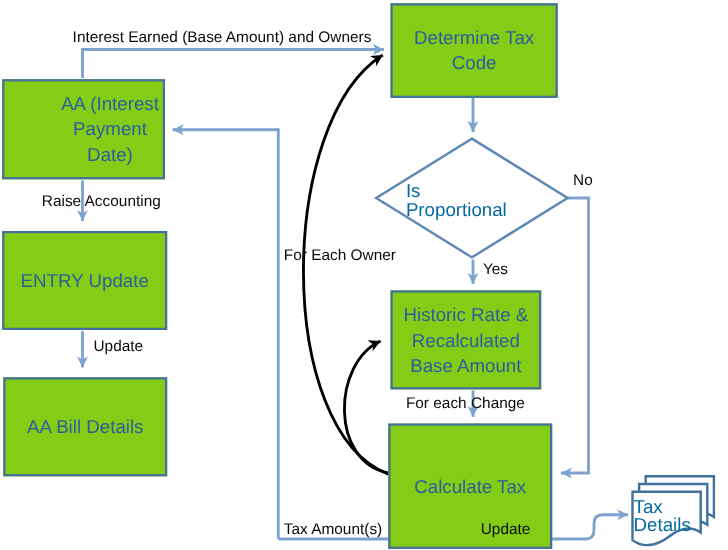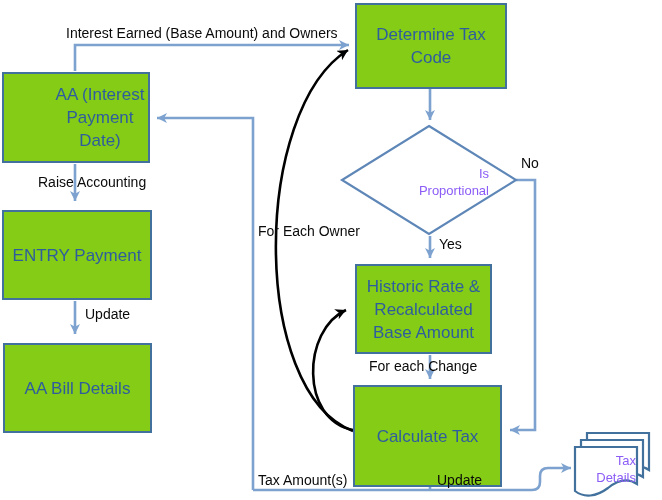--- a/index.html
+++ b/index.html
@@ -9,22 +9,22 @@
   }
   #wires{position:absolute;left:0;top:0;width:662px;height:500px;}
   .node{
     position:absolute;box-sizing:border-box;background:#84cc16;
     border:2.5px solid #41719C;color:#2E5D9E;
     display:flex;align-items:center;justify-content:center;
     text-align:center;white-space:pre-line;
     font-size:17px;line-height:23px;
   }
   .shape-label{
-    position:absolute;color:#8b5cf6;text-align:right;white-space:pre-line;
-    font-size:13px;line-height:17px;
+    position:absolute;color:#0369a1;text-align:left;white-space:pre-line;
+    font-size:17px;line-height:17px;
   }
   .edge-label{
     position:absolute;color:#0a0a0a;font-size:14px;line-height:17px;white-space:nowrap;
   }
 </style>
 </head>
 <body>
 
 <div id="stage">
 
@@ -60,29 +60,29 @@
       <path d="M575 447 L637 447 L637 484 C628 478 618 480 608 488 C596 497 584 498 575 491 Z"></path>
     </g>
   </svg>
 
   <div class="node" style="left:355px;top:3px;width:152px;height:86px;">Determine Tax
 Code</div>
 
   <div class="node" style="left:2px;top:72px;width:148px;height:91px;padding-left:48px;">AA (Interest
 Payment Date)</div>
 
-  <div class="node" style="left:2px;top:210px;width:150px;height:90px;">ENTRY Payment</div>
+  <div class="node" style="left:2px;top:210px;width:150px;height:90px;">ENTRY Update</div>
 
   <div class="node" style="left:3px;top:343px;width:149px;height:90px;">AA Bill Details</div>
 
   <div class="node" style="left:355px;top:264px;width:137px;height:90px;">Historic Rate &amp;
 Recalculated
 Base Amount</div>
 
-  <div class="node" style="left:353px;top:385px;width:149px;height:102px;">Calculate Tax</div>
+  <div class="node" style="left:353px;top:385px;width:149px;height:114px;">Calculate Tax</div>
 
   <div class="shape-label" style="left:369px;top:165px;width:120px;">Is
 Proportional</div>
 
   <div class="shape-label" style="left:576px;top:452px;width:60px;">Tax
 Details</div>
 
   <div class="edge-label" style="left:66px;top:25px;">Interest Earned (Base Amount) and Owners</div>
 
   <div class="edge-label" style="left:38px;top:174px;">Raise Accounting</div>

